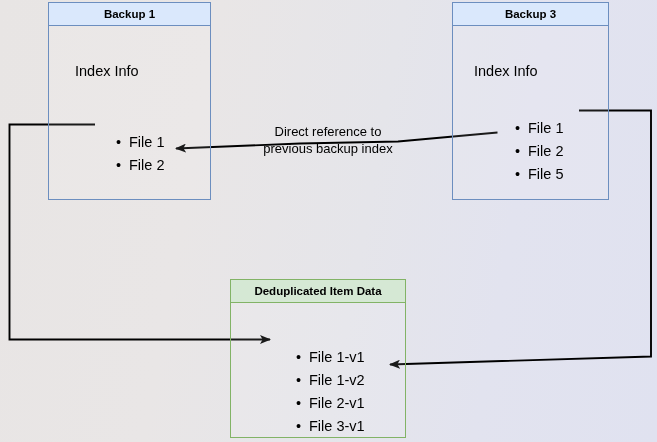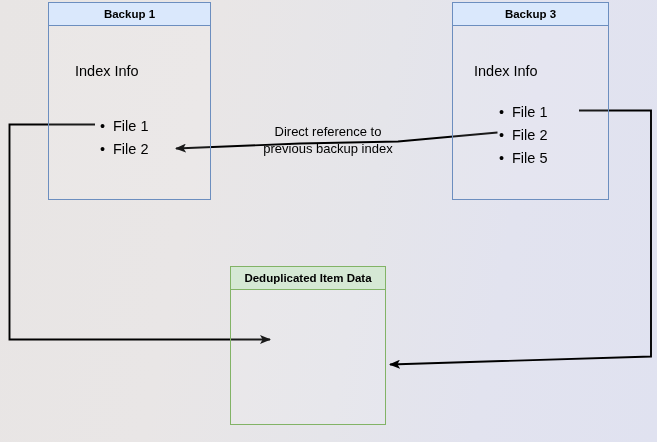--- a/index.html
+++ b/index.html
@@ -62,21 +62,21 @@
   }
   .index-label {
     position: absolute;
     font-size: 14.5px;
     color: #000;
     white-space: nowrap;
     text-align: center;
   }
   .bullet-list {
     position: absolute;
-    margin: 0;
+    margin: 16px;
     padding: 0;
     list-style: none;
   }
   .bullet-list li {
     position: relative;
     font-size: 14.5px;
     line-height: 23px;
     color: #000;
     padding-left: 13px;
     white-space: nowrap;
@@ -133,20 +133,28 @@
     <div class="node-body">
       <div class="index-label" style="left:21px; top:37px;">Index Info</div>
       <ul class="bullet-list" style="left:46px; top:75px;">
         <li>File 1</li>
         <li>File 2</li>
         <li>File 5</li>
       </ul>
     </div>
   </div>
 
-  <div class="node green" style="left:230px; top:266px; width:156px; height:159px;">
+  <div class="node green" style="left:230px; top:279px; width:176px; height:159px;">
     <div class="node-header">Deduplicated Item Data</div>
+    <div class="node-body">
+      <ul class="bullet-list" style="left:49px; top:27px;">
+        <li>File 1-v1</li>
+        <li>File 1-v2</li>
+        <li>File 2-v1</li>
+        <li>File 3-v1</li>
+      </ul>
+    </div>
   </div>
 
   <div class="edge-label" style="left:243px; top:123px; width:170px;">Direct reference to
 previous backup index</div>
 
 </div>
 
 </body></html>

